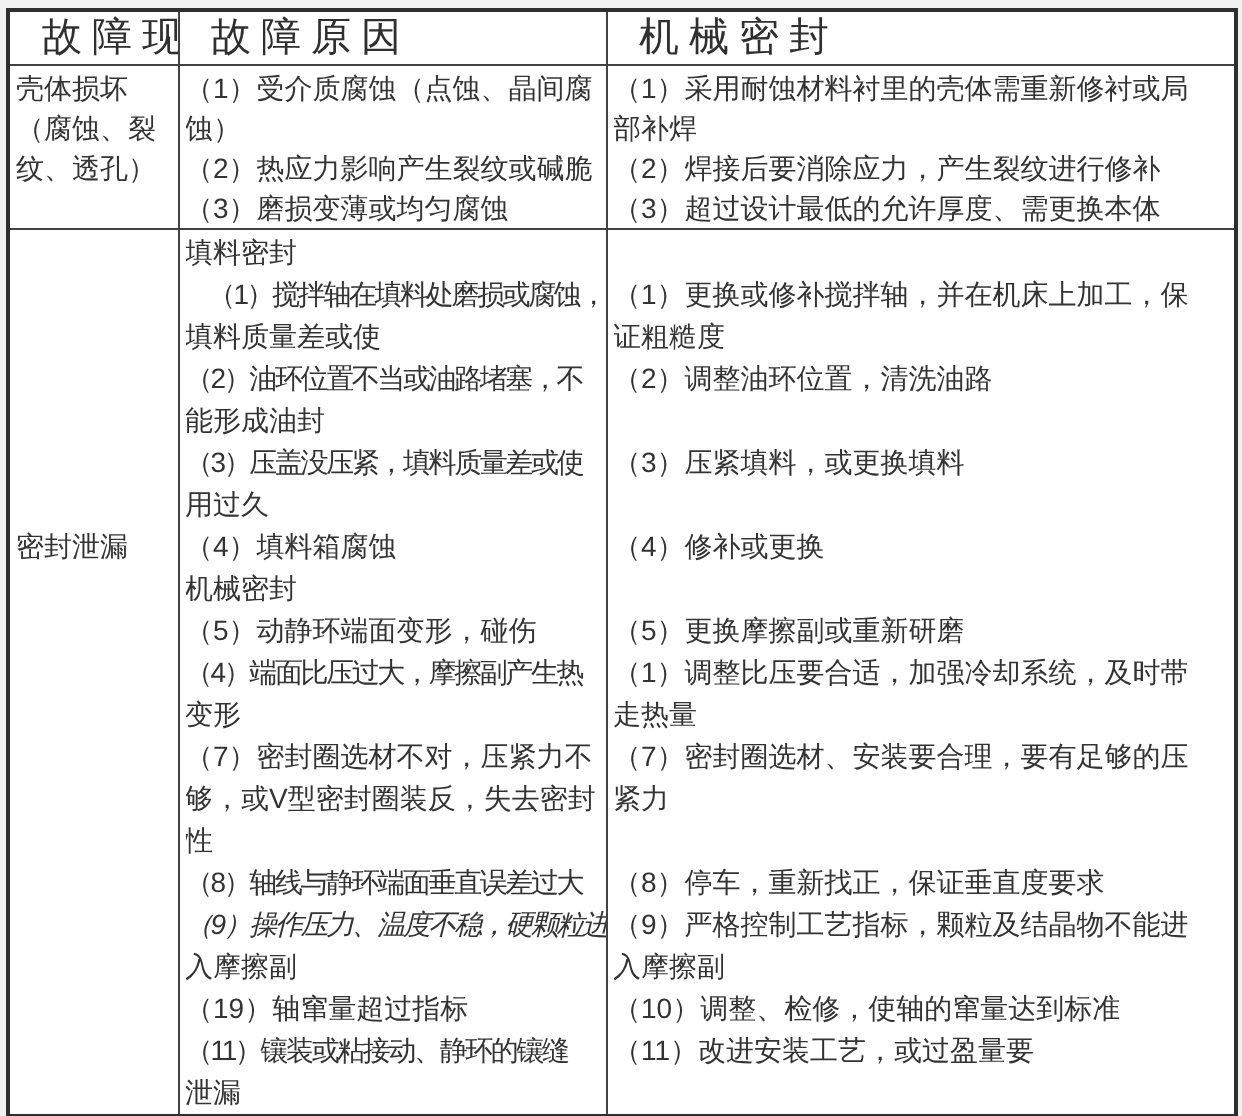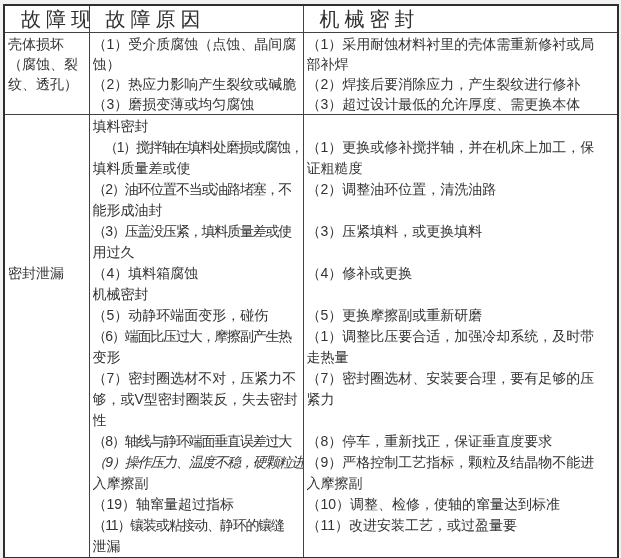--- a/index.html
+++ b/index.html
@@ -114,21 +114,21 @@
             <div class="line">填料密封</div>
             <div class="line" style="letter-spacing: -1.2px; text-align: right;">（1）搅拌轴在填料处磨损或腐蚀，</div>
             <div class="line">填料质量差或使</div>
             <div class="line" style="letter-spacing: -1.2px;">（2）油环位置不当或油路堵塞，不</div>
             <div class="line">能形成油封</div>
             <div class="line" style="letter-spacing: -1.2px;">（3）压盖没压紧，填料质量差或使</div>
             <div class="line">用过久</div>
             <div class="line">（4）填料箱腐蚀</div>
             <div class="line">机械密封</div>
             <div class="line">（5）动静环端面变形，碰伤</div>
-            <div class="line" style="letter-spacing: -1.2px;">（6）端面比压过大，摩擦副产生热</div>
+            <div class="line" style="letter-spacing: -1.2px;">（4）端面比压过大，摩擦副产生热</div>
             <div class="line">变形</div>
             <div class="line">（7）密封圈选材不对，压紧力不</div>
             <div class="line">够，或V型密封圈装反，失去密封</div>
             <div class="line">性</div>
             <div class="line" style="letter-spacing: -1.2px;">（8）轴线与静环端面垂直误差过大</div>
             <div class="line" style="letter-spacing: -1.2px; font-style: italic;">（9）操作压力、温度不稳，硬颗粒进</div>
             <div class="line">入摩擦副</div>
             <div class="line">（19）轴窜量超过指标</div>
             <div class="line" style="letter-spacing: -1.2px;">（11）镶装或粘接动、静环的镶缝</div>
             <div class="line">泄漏</div>

